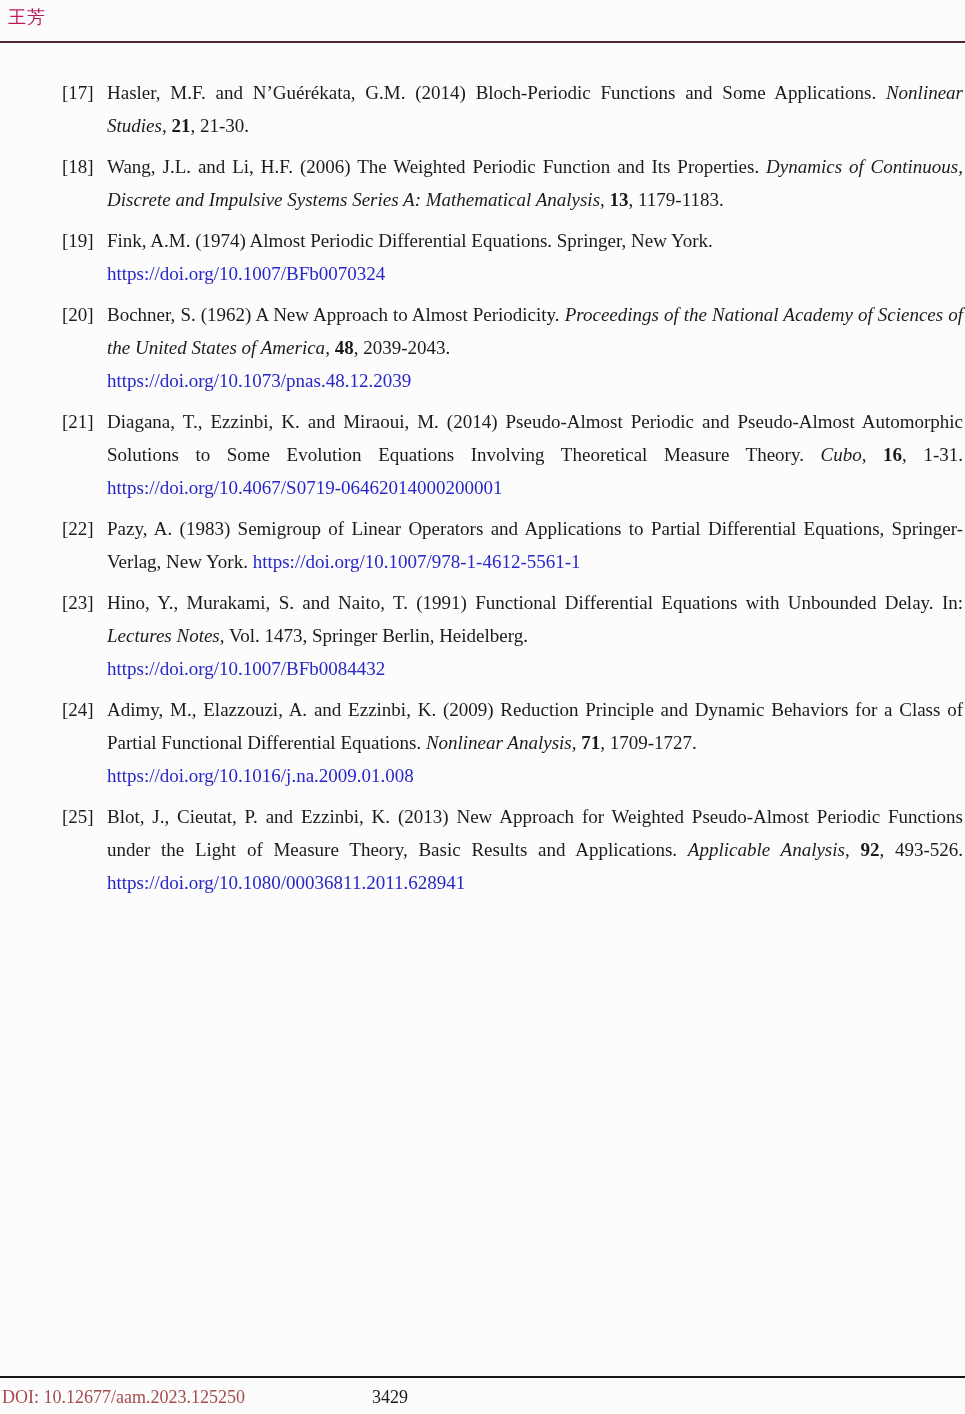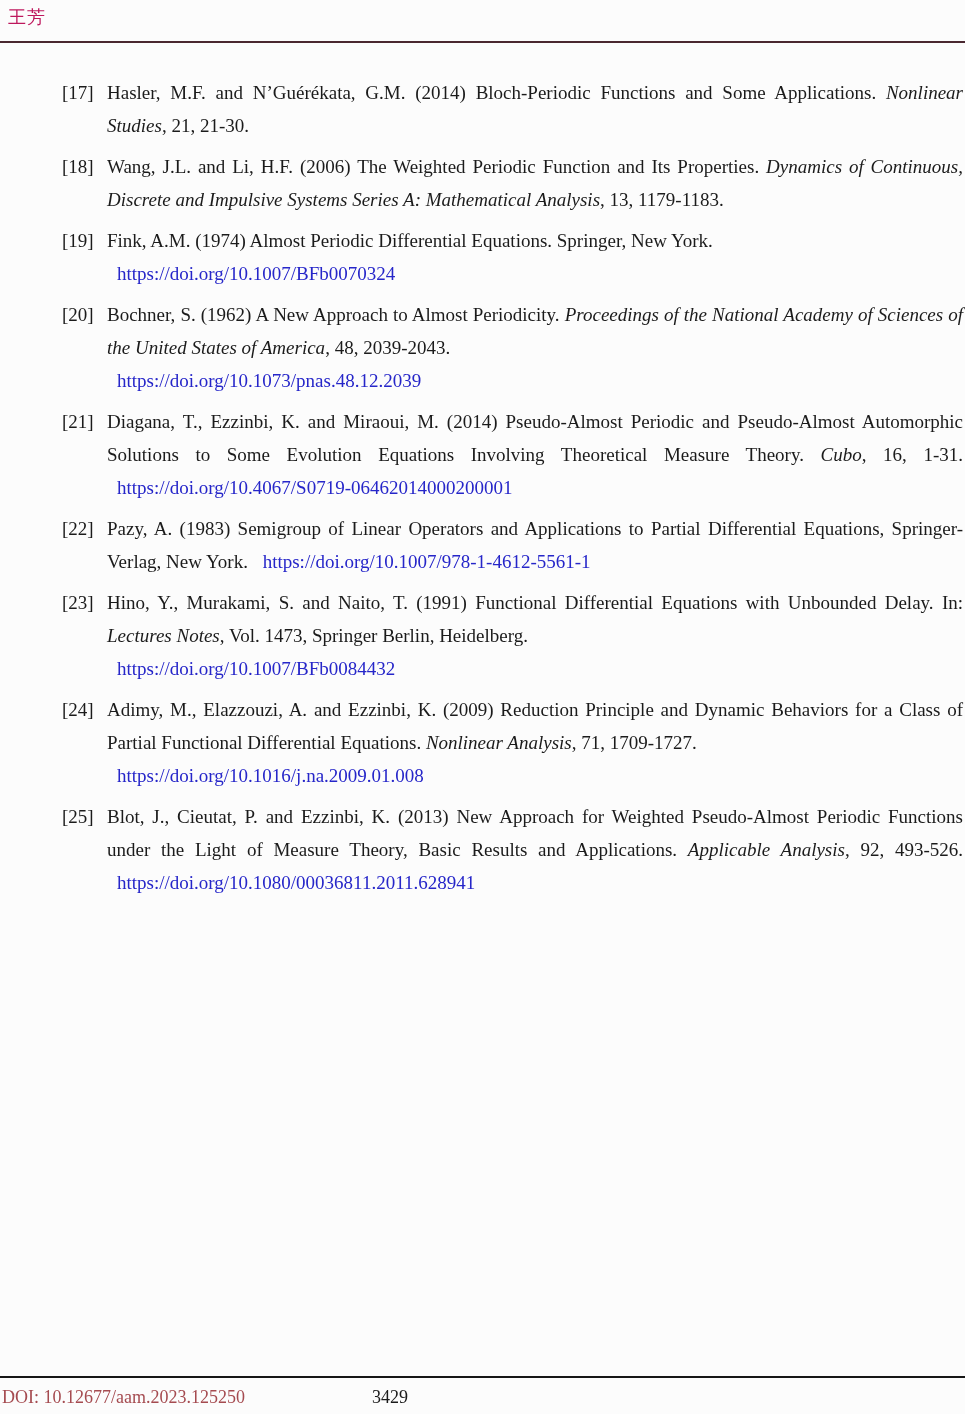--- a/index.html
+++ b/index.html
@@ -42,26 +42,25 @@
   .ref-num {
     flex: 0 0 45px;
     width: 45px;
   }
   .ref-body {
     flex: 1 1 auto;
     text-align: justify;
   }
   .run-n { font-style: normal; }
   .run-i { font-style: italic; }
-  .run-b { font-weight: normal; }
+  .run-b { font-weight: bold; }
   .ref-link {
     color: var(--link, #2626c9);
     text-decoration: none;
     cursor: pointer;
-    margin-left: 10px;
   }
   .footer-rule {
     position: absolute;
     top: 1376px;
     left: 0;
     width: 965px;
     height: 2px;
     background: var(--frule, #161616);
   }
   .footer-row {

